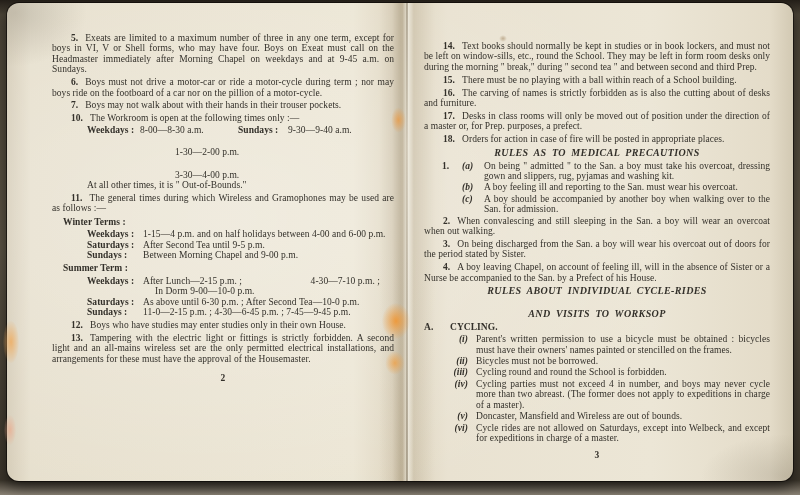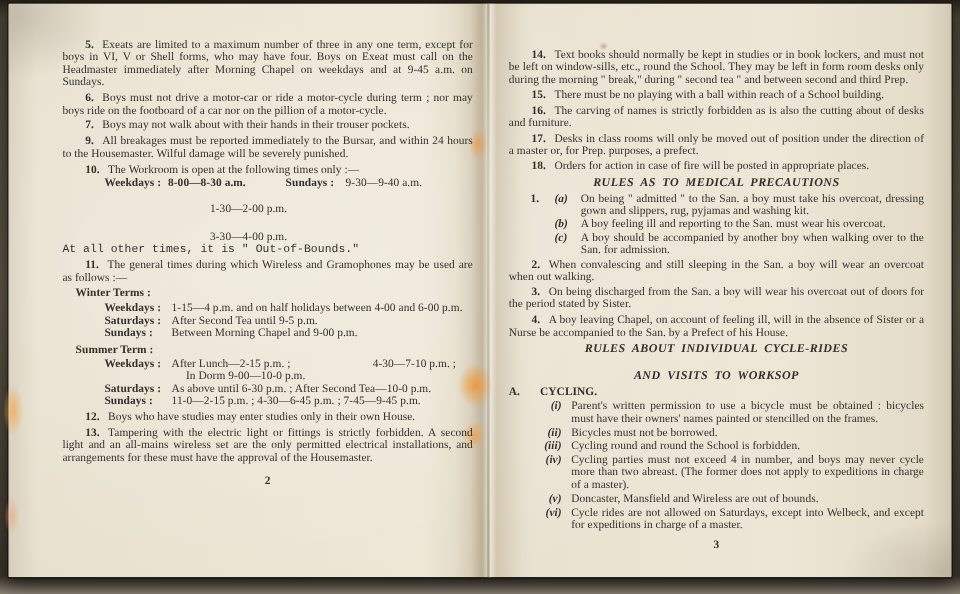--- a/index.html
+++ b/index.html
@@ -3,21 +3,21 @@
 <meta charset="utf-8">
 <style>
   html,body{margin:0;padding:0;background:#181511;}
   .photo{
     position:relative;width:800px;height:495px;overflow:hidden;
     background:linear-gradient(180deg,#241f19 0%,#4a4336 3%,#5a5243 50%,#3a342a 97%,#8a8275 100%);
     font-family:"Liberation Serif","DejaVu Serif",serif;
   }
   .paper{
     position:absolute;left:7px;top:3px;width:786px;height:478px;
-    border-radius:1px;
+    border-radius:12px;
     background:
       radial-gradient(ellipse 120px 90px at 1% 2%, rgba(175,168,152,0.55), transparent 60%),
       radial-gradient(ellipse 140px 70px at 99% 99%, rgba(120,110,90,0.25), transparent 60%),
       radial-gradient(ellipse 700px 420px at 28% 45%, rgba(255,255,255,0.28), transparent 70%),
       linear-gradient(90deg,#d6cdb9 0%,#e7e0ce 3%,#ece6d5 44%,#e0d7c2 49%,#c8bda4 50.1%,#ded5bf 51.5%,#e9e2d1 56%,#ece6d6 82%,#e4dcc9 97%,#d2c9b3 100%),
       #e9e2d0;
     box-shadow:0 0 0 1px rgba(10,8,5,0.65), 0 6px 14px rgba(0,0,0,0.55);
     color:#33302a;
   }
   .fold-line{position:absolute;left:399px;top:0;width:2px;height:100%;
@@ -37,24 +37,24 @@
   .page-right{left:417px;width:346px;top:38px;}
 
   .para{margin:0 0 2.5px 0;text-align:justify;text-indent:19px;}
   .pnum{font-weight:bold;margin-right:7px;}
   b,.bold{font-weight:bold;}
 
   
   .wr{margin-left:35px;}
   .wr-row{display:flex;}
   .wr-l1{width:53px;}
-  .wr-t1{width:98px;font-weight:bold;}
+  .wr-t1{width:98px;}
   .wr-l2{width:50px;}
   .wr-indent{margin-left:88px;margin-top:12px;}
-  .wr-note{margin-bottom:2.5px;font-family:Liberation Mono, monospace;}
+  .wr-note{margin-left:35px;margin-bottom:2.5px;}
 
   
   .term-head{font-weight:bold;margin:3px 0 2px 11px;font-family:Liberation Serif, serif;}
   .sch-row{display:flex;margin-left:35px;}
   .sch-l{width:56px;flex:none;}
   .sch-v{flex:1;}
   .sch-split{display:flex;justify-content:space-between;padding-right:14px;}
   .sch-sub{margin-left:12px;}
 
   
@@ -89,21 +89,20 @@
     <div class="stain s2"></div>
     <div class="stain s3"></div>
     <div class="stain s4"></div>
     <div class="stain s5"></div>
     <div class="stain s6"></div>
 
     <div class="page page-left">
       <p class="para"><span class="pnum">5.</span><span>Exeats are limited to a maximum number of three in any one term, except for boys in VI, V or Shell forms, who may have four.  Boys on Exeat must call on the Headmaster immediately after Morning Chapel on weekdays and at 9-45 a.m. on Sundays.</span></p>
       <p class="para"><span class="pnum">6.</span><span>Boys must not drive a motor-car or ride a motor-cycle during term ; nor may boys ride on the footboard of a car nor on the pillion of a motor-cycle.</span></p>
       <p class="para"><span class="pnum">7.</span><span>Boys may not walk about with their hands in their trouser pockets.</span></p>
-      <p class="para"><span class="pnum">9.</span><span>All breakages must be reported immediately to the Bursar, and within 24 hours to the Housemaster.   Wilful damage will be severely punished.</span></p>
       <p class="para" style="margin-bottom:1px;"><span class="pnum">10.</span><span>The Workroom is open at the following times only :—</span></p>
 
       <div class="wr">
         <div class="wr-row">
           <span class="wr-l1 bold">Weekdays :</span>
           <span class="wr-t1">8-00—8-30 a.m.</span>
           <span class="wr-l2 bold">Sundays :</span>
           <span>9-30—9-40 a.m.</span>
         </div>
         <div class="wr-indent"><span>1-30—2-00 p.m.</span></div>

